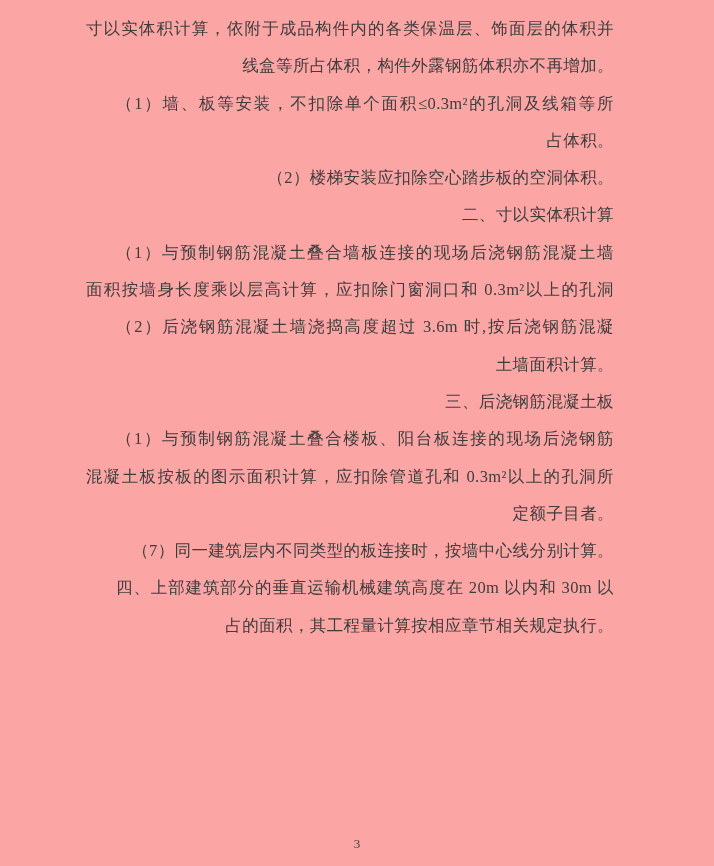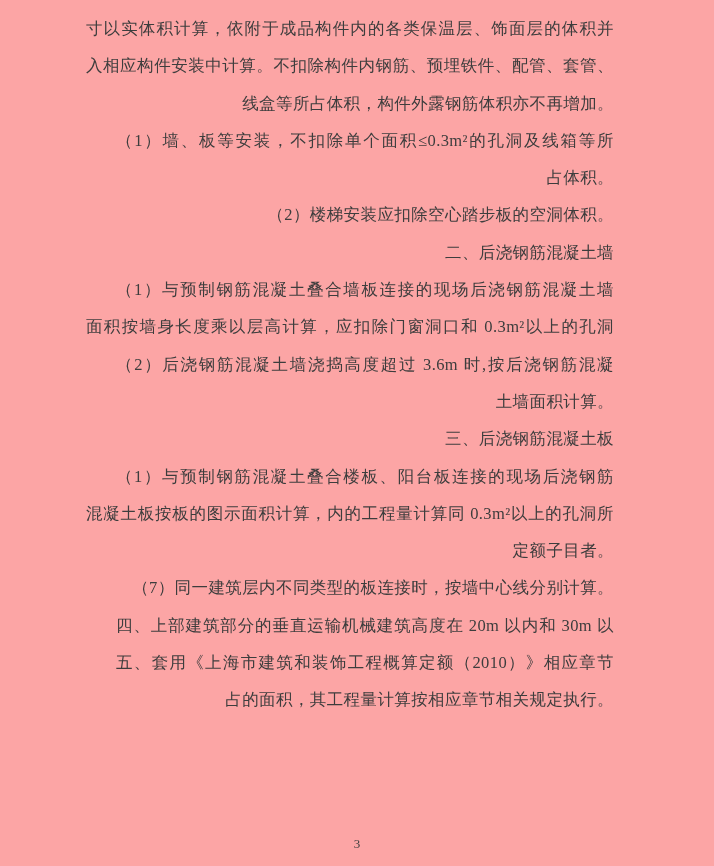--- a/index.html
+++ b/index.html
@@ -52,33 +52,31 @@
     line-height: 16px;
     color: #3d3d3d;
   }
 </style>
 </head>
 <body>
 
 <div class="page">
   <div class="content">
       <div class="line justify">寸以实体积计算，依附于成品构件内的各类保温层、饰面层的体积并</div>
-      <div class="line justify">入相应构件安装中计算。不扣除构件内钢筋、预埋铁件、配管、套管、</div>
       <div class="line">线盒等所占体积，构件外露钢筋体积亦不再增加。</div>
       <div class="line indent justify">（1）墙、板等安装，不扣除单个面积≤0.3m²的孔洞及线箱等所</div>
       <div class="line">占体积。</div>
       <div class="line indent">（2）楼梯安装应扣除空心踏步板的空洞体积。</div>
-      <div class="line indent">二、后浇钢筋混凝土墙</div>
+      <div class="line indent">二、寸以实体积计算</div>
       <div class="line indent justify">（1）与预制钢筋混凝土叠合墙板连接的现场后浇钢筋混凝土墙</div>
       <div class="line justify">面积按墙身长度乘以层高计算，应扣除门窗洞口和 0.3m²以上的孔洞</div>
       <div class="line indent justify">（2）后浇钢筋混凝土墙浇捣高度超过 3.6m 时,按后浇钢筋混凝</div>
       <div class="line">土墙面积计算。</div>
       <div class="line indent">三、后浇钢筋混凝土板</div>
       <div class="line indent justify">（1）与预制钢筋混凝土叠合楼板、阳台板连接的现场后浇钢筋</div>
-      <div class="line justify">混凝土板按板的图示面积计算，内的工程量计算同 0.3m²以上的孔洞所</div>
+      <div class="line justify">混凝土板按板的图示面积计算，应扣除管道孔和 0.3m²以上的孔洞所</div>
       <div class="line">定额子目者。</div>
       <div class="line indent">（7）同一建筑层内不同类型的板连接时，按墙中心线分别计算。</div>
       <div class="line indent justify">四、上部建筑部分的垂直运输机械建筑高度在 20m 以内和 30m 以</div>
-      <div class="line indent justify">五、套用《上海市建筑和装饰工程概算定额（2010）》相应章节</div>
       <div class="line">占的面积，其工程量计算按相应章节相关规定执行。</div>
     </div>
   <div class="page-number">3</div>
 </div>
 
 </body></html>

